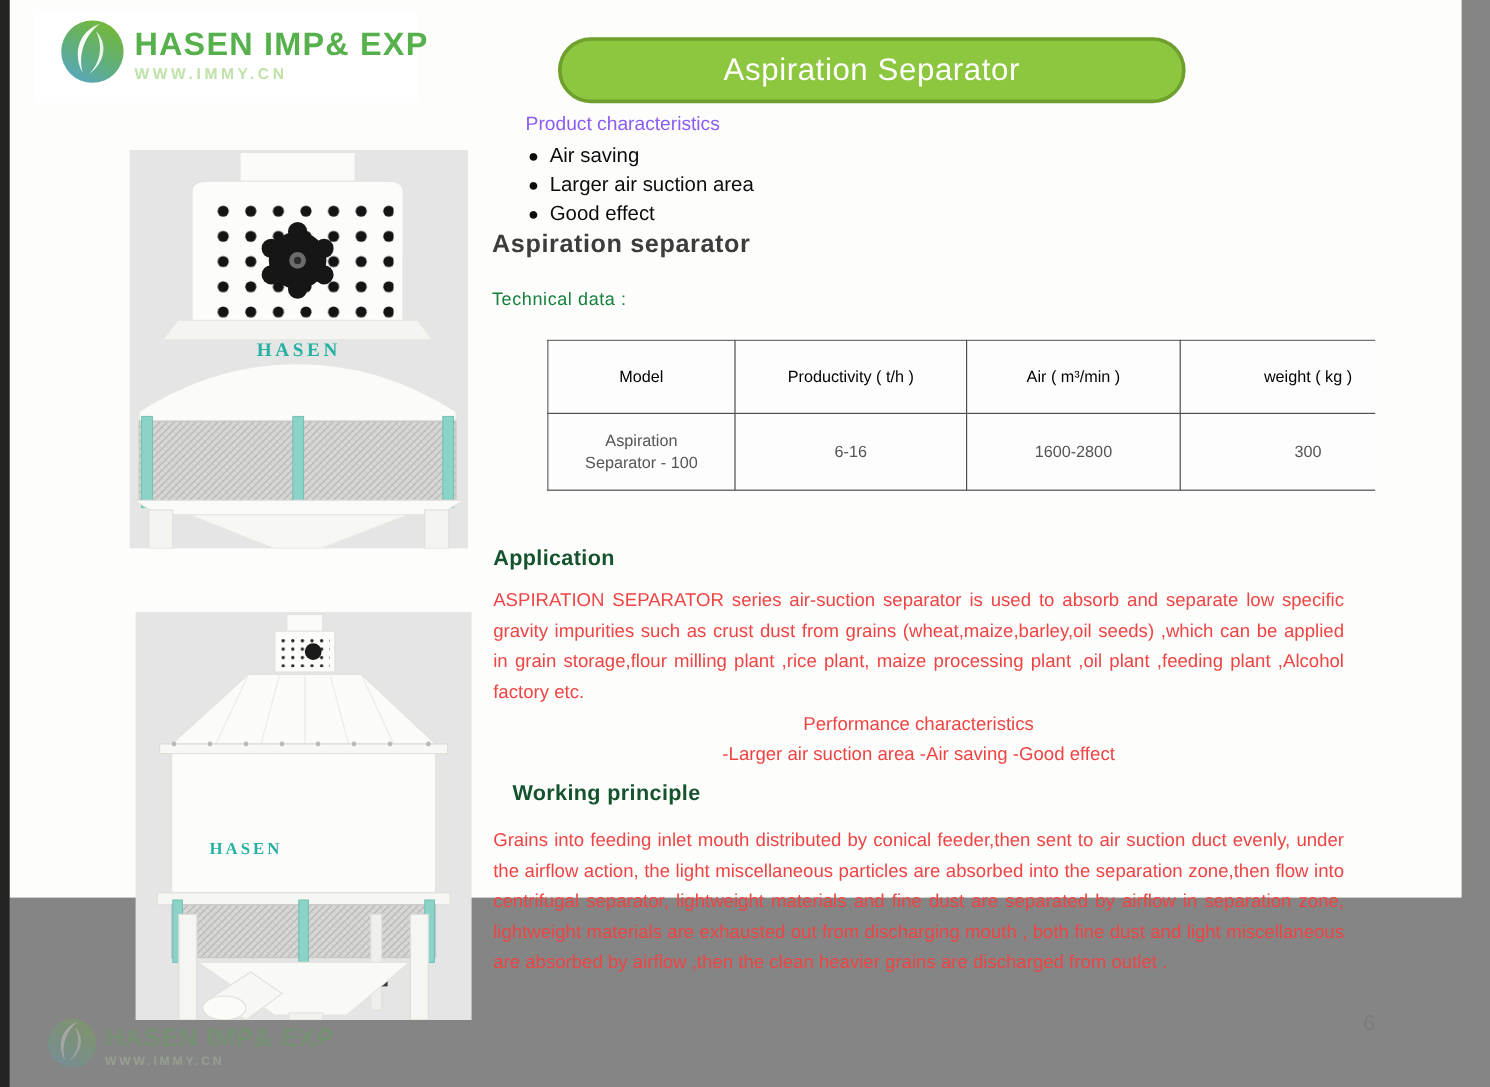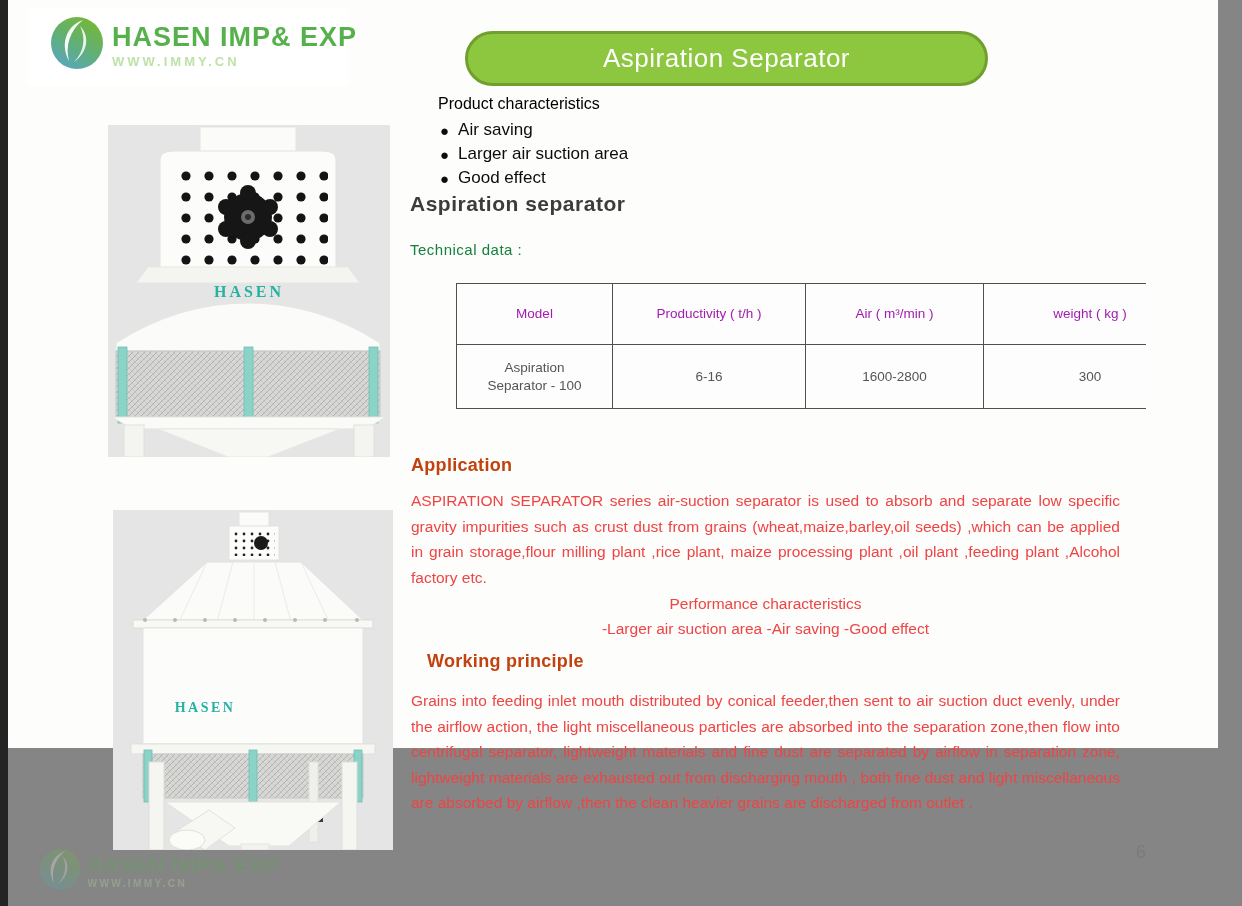--- a/index.html
+++ b/index.html
@@ -26,41 +26,41 @@
 
   
   .banner {
     position:absolute; left:457px; top:31px; width:523px; height:55px;
     background:#8dc63f; border:3px solid #6fa02e; border-radius:28px;
     display:flex; align-items:center; justify-content:center;
   }
   .banner-title { color:#ffffff; font-size:26px; letter-spacing:0.5px; }
 
   
-  .char-heading { position:absolute; left:430px; top:95px; font-size:16px; color:#000000; }
+  .char-heading { position:absolute; left:430px; top:95px; font-size:16px; color:#8b5cf6; }
   .char-list { position:absolute; left:432px; top:118px; }
   .char-item { display:flex; align-items:center; height:24px; font-size:17px; color:#0c0c0c; }
   .char-item .dot { font-size:15px; color:#0c0c0c; margin-right:9px; line-height:1; }
 
   .section-title { position:absolute; left:402px; top:192px; font-size:21px; font-weight:bold; color:#3c3c3c; letter-spacing:0.5px; }
   .tech-label { position:absolute; left:402px; top:241px; font-size:15px; color:#15803d; letter-spacing:0.5px; }
 
   
   .table-clip { position:absolute; left:448px; top:283px; width:690px; height:172px; overflow:hidden; }
   table.tech { border-collapse:collapse; width:740px; table-layout:fixed; background:#fdfdfd; }
   table.tech th, table.tech td {
     border:1px solid #4f4f4f; text-align:center; vertical-align:middle;
     font-size:13.5px; color:#555555; font-weight:normal; padding:2px 24px; line-height:18px;
   }
-  table.tech th { height:61px; color:#a21caf; }
+  table.tech th { height:61px; color:#000000; }
   table.tech td { height:64px; }
   col.c1{width:156px;} col.c2{width:193px;} col.c3{width:178px;} col.c4{width:213px;}
 
   
-  .h2 { position:absolute; font-size:18px; font-weight:bold; color:#c2410c; letter-spacing:0.3px; }
+  .h2 { position:absolute; font-size:18px; font-weight:bold; color:#14532d; letter-spacing:0.3px; }
   .para {
     position:absolute; width:709px; left:403px;
     font-size:15.5px; line-height:25.5px; color:#ef4444;
     text-align:justify;
   }
   .plain { text-align:center; }
 
   .page-number { position:absolute; left:1128px; top:842px; font-size:18px; color:#7b7b7b; }
 
   

